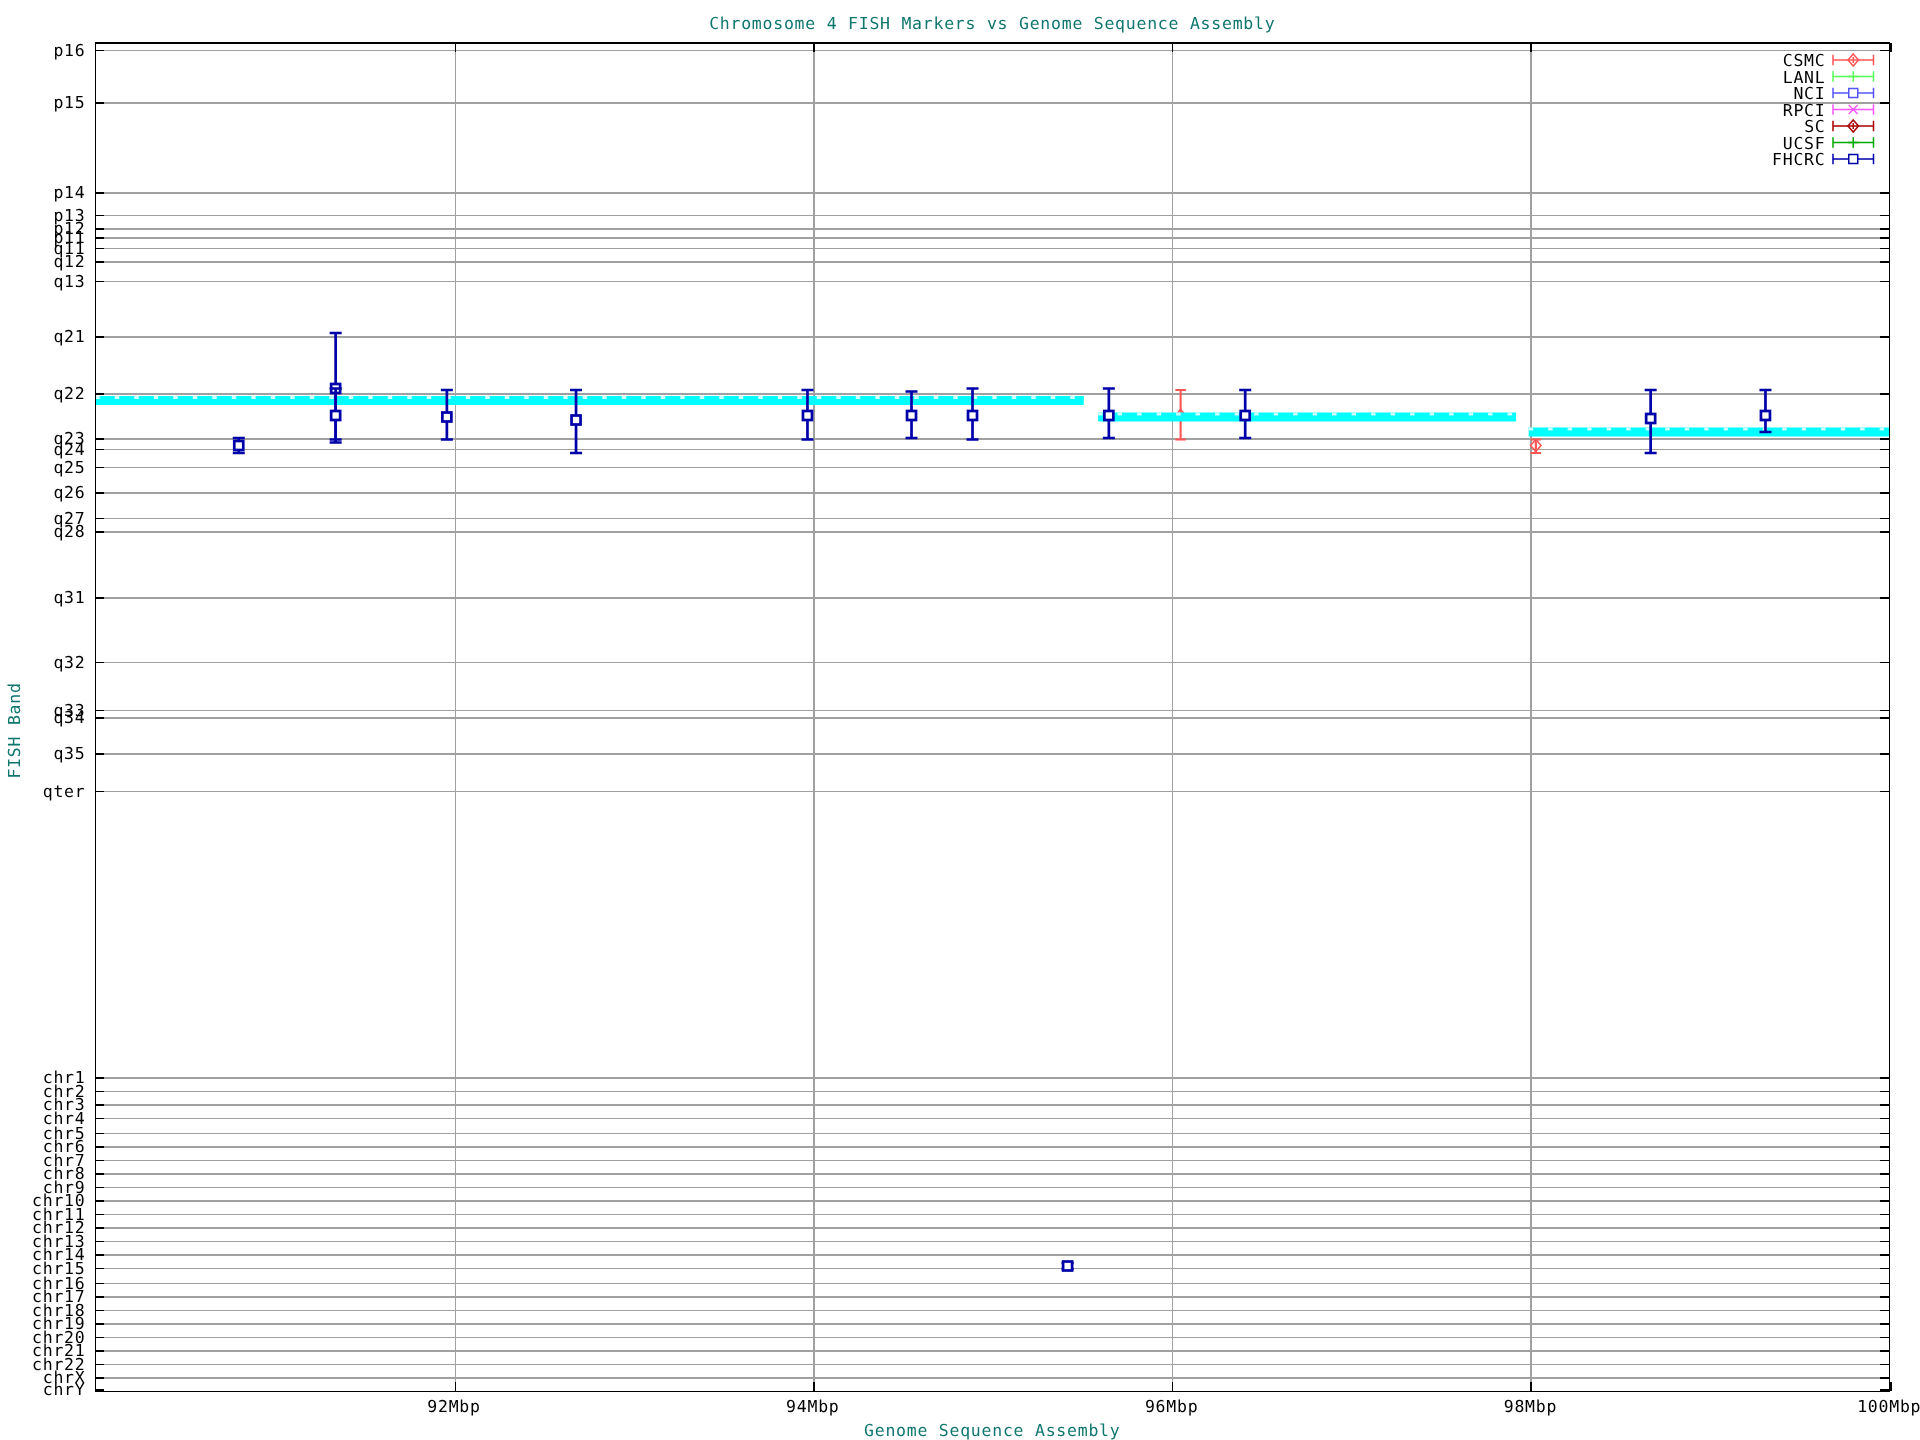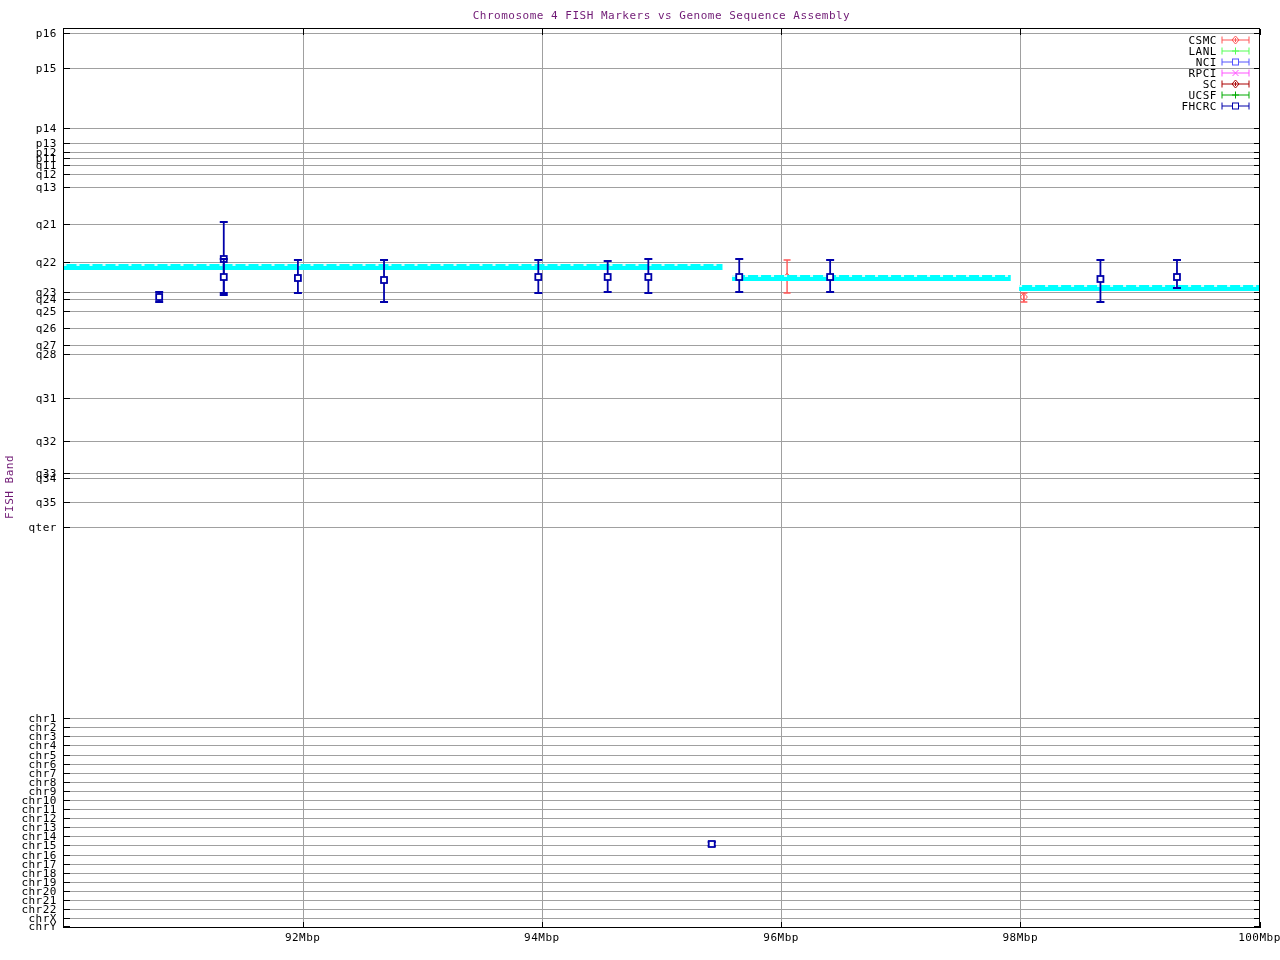--- a/index.html
+++ b/index.html
@@ -1,19 +1,19 @@
 <!DOCTYPE html>
 <html><head>
 <meta charset="utf-8">
 <style>
   html,body{margin:0;padding:0;background:#fff;}
   .canvas{
     position:relative;width:1280px;height:960px;background:#ffffff;
     font-family:"DejaVu Sans Mono","Liberation Mono",monospace;
-    color:#701a75;overflow:hidden;
+    color:#0f766e;overflow:hidden;
   }
   .title{
     position:absolute;left:63px;width:1197px;top:9px;text-align:center;
     font-size:11px;letter-spacing:0.5px;white-space:pre;
   }
   .xlabel{
     position:absolute;left:63px;width:1197px;top:947px;text-align:center;
     font-size:11px;letter-spacing:0.5px;white-space:pre;
   }
   .ylabel{
@@ -22,20 +22,21 @@
   }
   svg{position:absolute;left:0;top:0;}
   text{font-family:"DejaVu Sans Mono","Liberation Mono",monospace;font-size:11px;letter-spacing:0.5px;fill:#000;}
 </style>
 </head>
 <body>
 
 <div class="canvas">
   <div class="title">Chromosome 4 FISH Markers vs Genome Sequence Assembly</div>
   <div class="ylabel">FISH Band</div>
+  <div class="xlabel">Genome Sequence Assembly</div>
   <svg id="plot" width="1280" height="960">
       <g stroke="#a0a0a0" stroke-width="1" shape-rendering="crispEdges">
         <line x1="303.5" y1="28.5" x2="303.5" y2="927.5"></line>
         <line x1="542.5" y1="28.5" x2="542.5" y2="927.5"></line>
         <line x1="781.5" y1="28.5" x2="781.5" y2="927.5"></line>
         <line x1="1020.5" y1="28.5" x2="1020.5" y2="927.5"></line>
         <line x1="63.5" y1="33.5" x2="1259.5" y2="33.5"></line>
         <line x1="63.5" y1="68.5" x2="1259.5" y2="68.5"></line>
         <line x1="63.5" y1="128.5" x2="1259.5" y2="128.5"></line>
         <line x1="63.5" y1="143.5" x2="1259.5" y2="143.5"></line>

